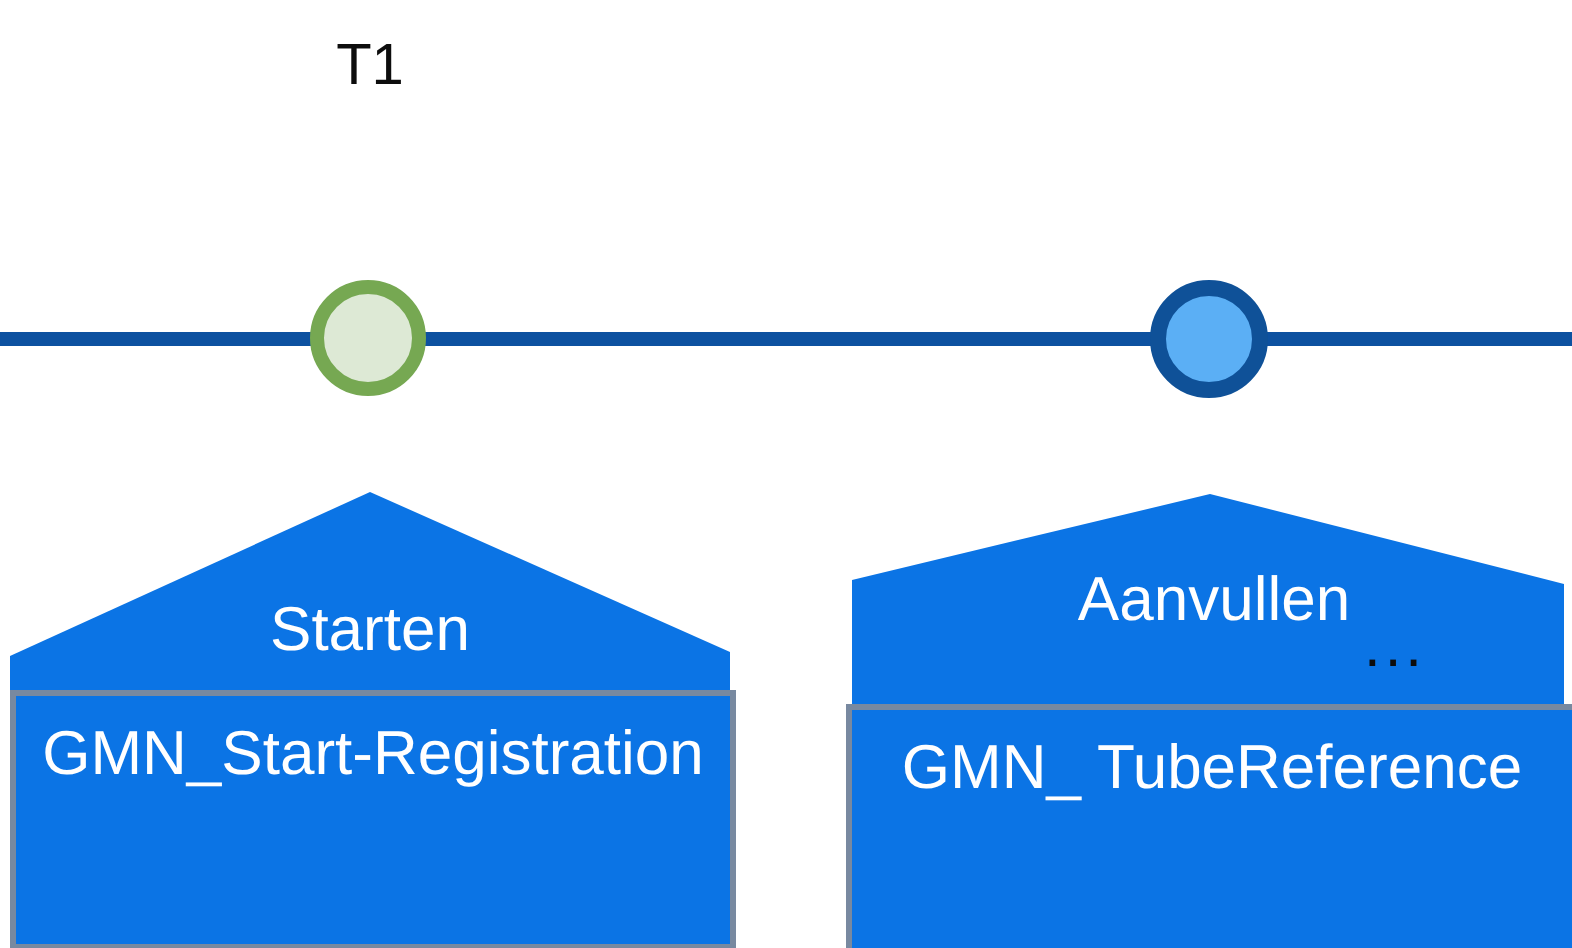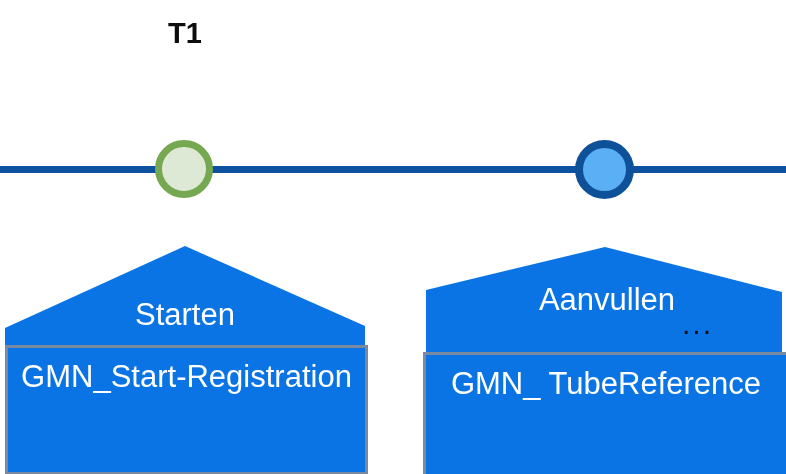--- a/index.html
+++ b/index.html
@@ -39,21 +39,21 @@
     position: absolute;
     top: 16px;
     width: 120px;
     text-align: center;
     font-size: 29px;
     line-height: 34px;
     color: #0D0D0D;
     letter-spacing: 0px;
     white-space: nowrap;
   }
-  #label-t1 { left: 125px; font-weight: bold; }
+  #label-t1 { left: 125px; }
   #label-t2 { left: 545px; }
 
   
   .milestone-marker {
     position: absolute;
     border-radius: 50%;
     box-sizing: border-box;
   }
   #marker-t1 {
     left: 155px;

